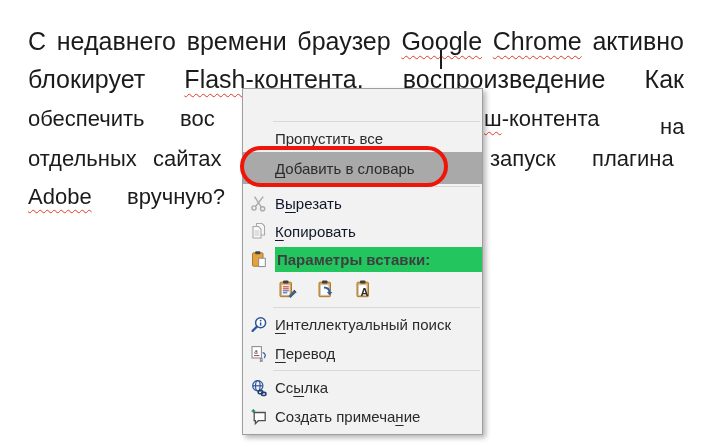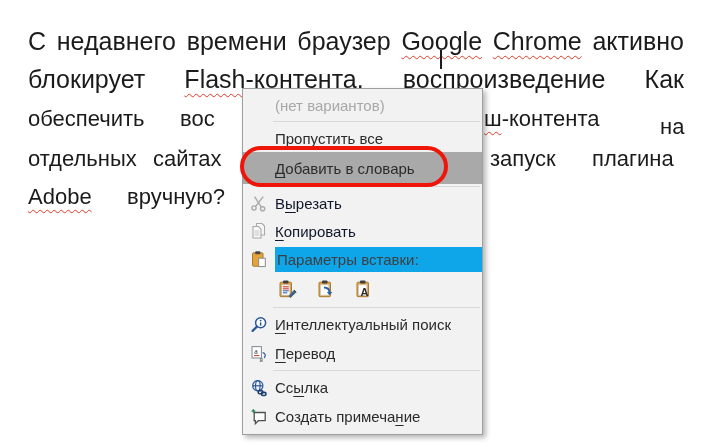--- a/index.html
+++ b/index.html
@@ -42,21 +42,21 @@
   }
   .menu-item.tall { height: 32px; }
   .menu-item.h29, .menu-header.h29 { height: 29px; }
   .mi-icon { width: 24px; height: 20px; display: flex; align-items: center; justify-content: center; flex: 0 0 auto; }
   .mi-icon svg { width: 18px; height: 18px; }
   .mi-label { margin-left: 4px; white-space: nowrap; }
   .menu-item.disabled { color: #0f172a; }
   .menu-item.gray-text { color: #a8a8a8; }
   .menu-item.hovered { background: #a9a9a9; }
   .menu-header .mi-label {
-    font-weight: normal; color: #3f3f3f; background: #0ea5e9;
+    font-weight: bold; color: #3f3f3f; background: #22c55e;
     flex: 1; margin-left: 4px; padding: 4px 0 4px 2px; align-self: center;
   }
   .accel { text-decoration: underline; text-decoration-thickness: 1px; text-underline-offset: 2.5px; }
   .menu-sep { height: 1px; background: #d9d9d9; margin: 2px 2px 2px 30px; flex: 0 0 auto; }
   .paste-row { display: flex; align-items: center; height: 32px; padding-left: 34px; gap: 16px; flex: 0 0 auto; }
   .paste-btn { width: 22px; height: 22px; display: flex; align-items: center; justify-content: center; cursor: default; }
   .paste-btn svg { width: 20px; height: 20px; }
 
   
   #annotation {
@@ -93,21 +93,20 @@
       <span class="frag" style="left: 153px; top: 144px;"><span>сайтах</span></span>
       <span class="frag" style="left: 490px; top: 144px;"><span>запуск</span></span>
       <span class="frag" style="left: 592px; top: 144px;"><span>плагина</span></span>
       <span class="frag" style="left: 28px; top: 182px;"><span class="sq">Adobe</span></span>
       <span class="frag" style="left: 127px; top: 182px; text-align: right;"><span>вручную?</span></span>
     </div>
   <div id="caret"></div>
   <div id="context-menu">
       <div class="menu-item gray-text">
         <span class="mi-icon"></span>
-        <span class="mi-label"><span>(нет вариантов)</span></span>
       </div>
       <div class="menu-sep"></div>
       <div class="menu-item">
         <span class="mi-icon"></span>
         <span class="mi-label"><span>Пропус</span><span class="accel">т</span><span>ить все</span></span>
       </div>
       <div class="menu-item hovered tall">
         <span class="mi-icon"></span>
         <span class="mi-label"><span class="accel">Д</span><span>обавить в словарь</span></span>
       </div>

